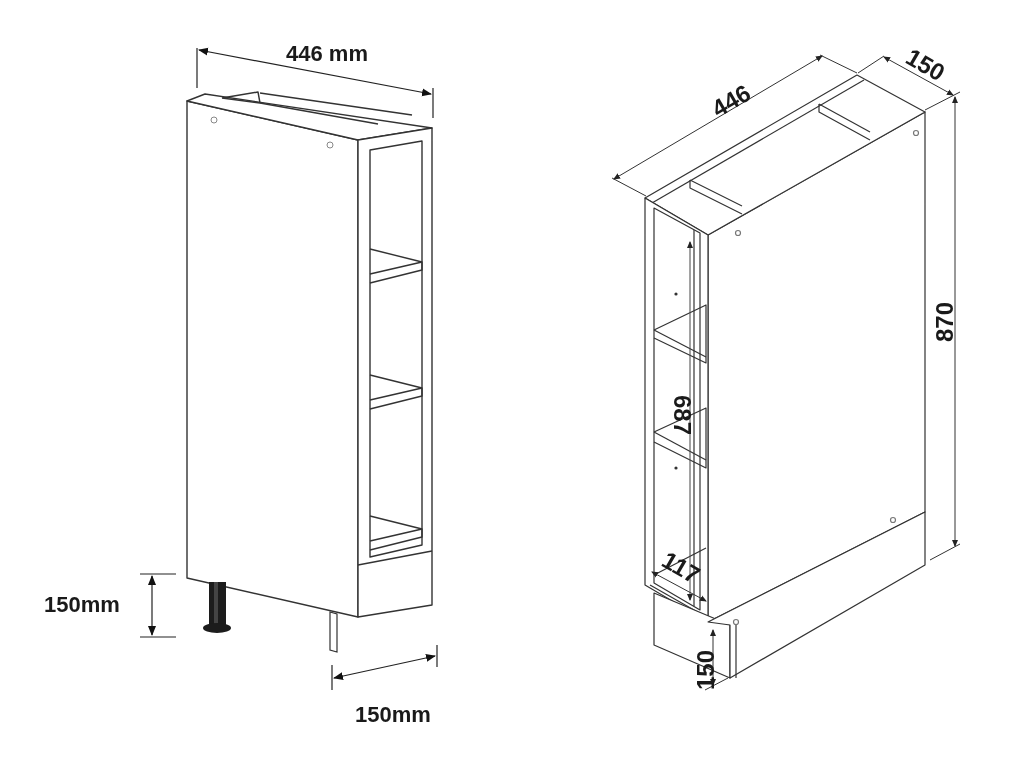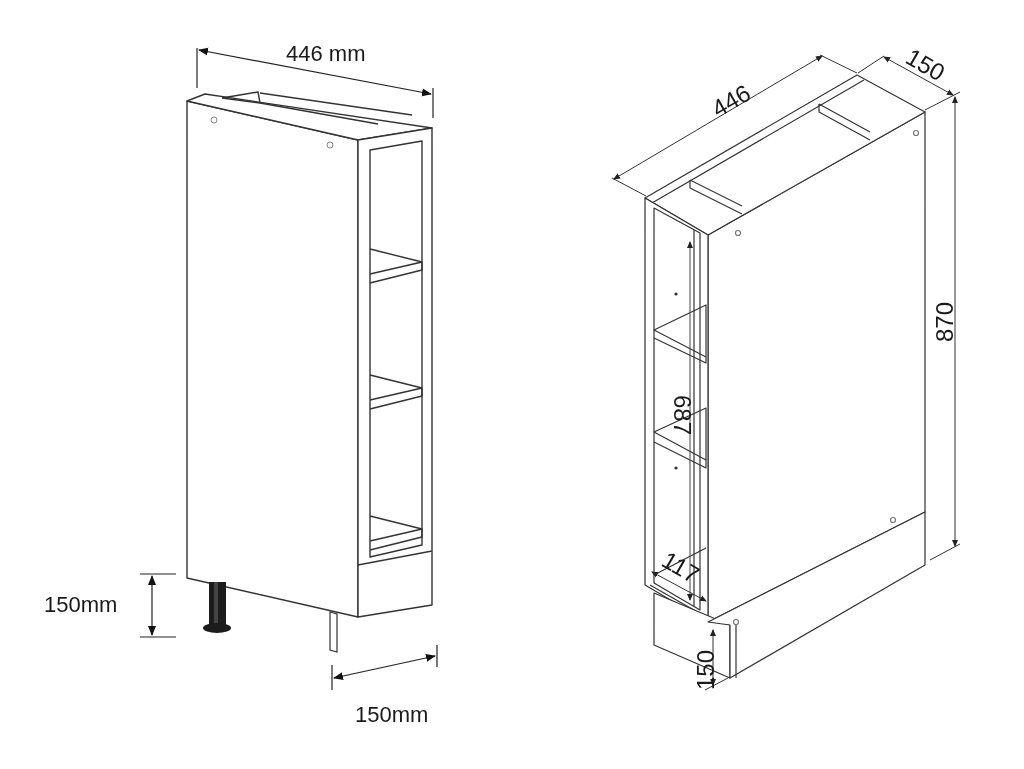--- a/index.html
+++ b/index.html
@@ -1,16 +1,16 @@
 <!DOCTYPE html>
 <html><head>
 <meta charset="utf-8">
 <style>
   html, body { margin: 0; padding: 0; background: #ffffff; }
-  .canvas { position: relative; width: 1024px; height: 769px; overflow: hidden; background: #fff; }
+  .canvas { position: relative; width: 1024px; height: 769px; overflow: hidden; background: #fff; font-weight: bold; }
   svg { position: absolute; left: 0; top: 0; }
   .dim-text { font-family: "Liberation Sans", "DejaVu Sans", sans-serif; fill: #1a1a1a; }
   .big { font-size: 22px; }
   .mid { font-size: 24px; }
 </style>
 </head>
 <body>
 
 <div class="canvas">
 <svg width="1024" height="769" viewBox="0 0 1024 769">

